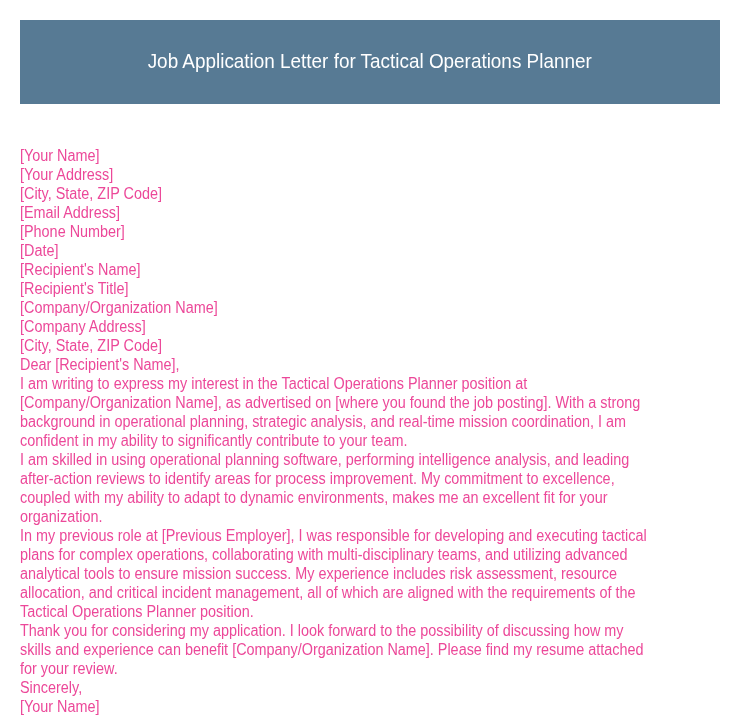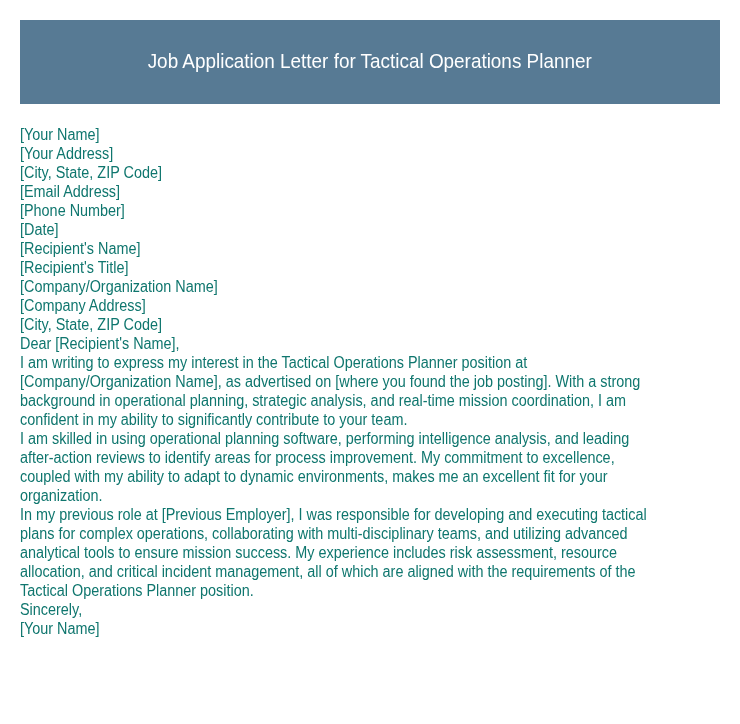--- a/index.html
+++ b/index.html
@@ -30,23 +30,23 @@
     font-size: 21px;
     white-space: nowrap;
     display: inline-block;
     transform: scaleX(0.9);
     transform-origin: center center;
     margin-top: -2px;
   }
   .letter {
     position: absolute;
     left: 20px;
-    top: 125px;
+    top: 146px;
     width: 720px;
-    color: #0f766e;
+    color: #ec4899;
     font-size: 16px;
     line-height: 19px;
   }
   .line {
     display: block;
     height: 19px;
     white-space: nowrap;
     transform: scaleX(0.9);
     transform-origin: left center;
   }
@@ -91,16 +91,21 @@
   </div>
 
   <div>
     <span class="line">In my previous role at [Previous Employer], I was responsible for developing and executing tactical</span>
     <span class="line">plans for complex operations, collaborating with multi-disciplinary teams, and utilizing advanced</span>
     <span class="line">analytical tools to ensure mission success. My experience includes risk assessment, resource</span>
     <span class="line">allocation, and critical incident management, all of which are aligned with the requirements of the</span>
     <span class="line">Tactical Operations Planner position.</span>
   </div>
 
+  <div>
+    <span class="line">Thank you for considering my application. I look forward to the possibility of discussing how my</span>
+    <span class="line">skills and experience can benefit [Company/Organization Name]. Please find my resume attached</span>
+    <span class="line">for your review.</span>
+  </div>
 
   <span class="line">Sincerely,</span>
   <span class="line">[Your Name]</span>
 </div>
 
 </body></html>

